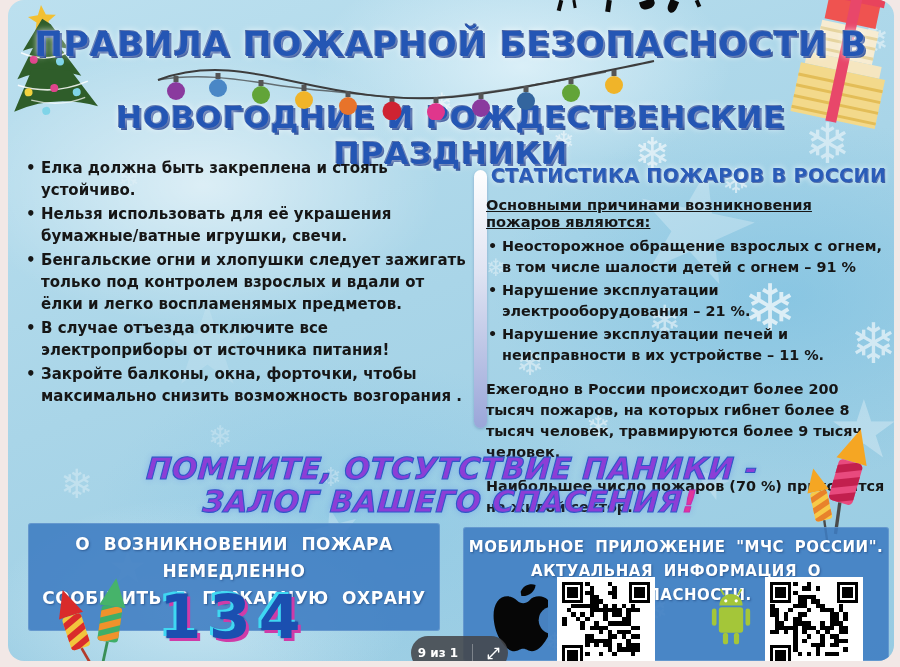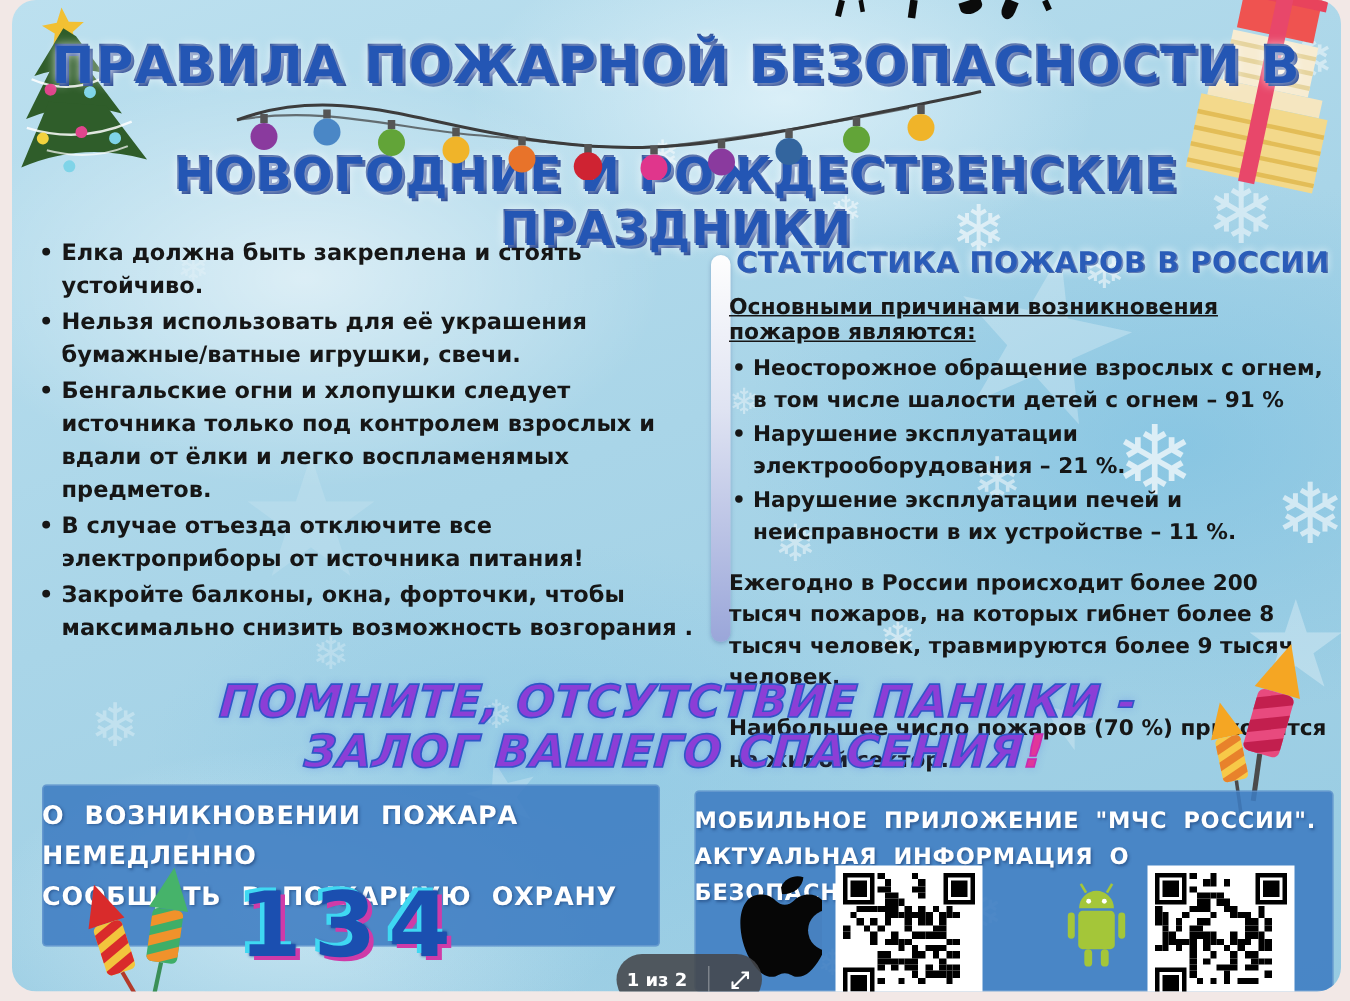--- a/index.html
+++ b/index.html
@@ -72,21 +72,21 @@
     text-shadow:0 0 6px rgba(80,120,230,.45);
     transform:skewX(-4deg);letter-spacing:.5px;
   }
   .slogan .bang{color:#e0369a;-webkit-text-stroke:1.1px #c92bb0}
 
   
   .box{position:absolute;background:rgba(62,124,194,.88);box-shadow:0 0 0 1px rgba(255,255,255,.15) inset;border-radius:3px}
   .box-left{left:20px;top:523px;width:412px;height:108px;z-index:2}
   .box-right{left:455px;top:527px;width:426px;height:134px;z-index:2}
   .banner-line{
-    color:#fff;font-weight:bold;letter-spacing:.5px;
+    text-align:center;color:#fff;font-weight:bold;letter-spacing:.5px;
     text-shadow:1px 1px 2px rgba(20,50,100,.5);
   }
   .box-left .banner-line{font-size:17px;word-spacing:7px;line-height:27px}
   .box-left .banner-line:first-child{margin-top:8px}
   .box-right .banner-line{font-size:15px;word-spacing:5px;line-height:24px}
   .box-right .banner-line:first-child{margin-top:8px}
 
   .num101{
     position:absolute;left:20px;width:412px;top:582px;z-index:4;text-align:center;
     font-size:60px;font-weight:bold;letter-spacing:8px;color:#1b4fb0;
@@ -240,21 +240,21 @@
       <g transform="translate(458,14)">
           <rect x="-2.5" y="0" width="5" height="6" fill="#555"></rect>
           <circle cx="0" cy="15" r="9" fill="#f0b429"></circle>
         </g>
     </g>
   </svg>
 
   <ul class="rules">
     <li>Елка должна быть закреплена и стоять устойчиво.</li>
     <li>Нельзя использовать для её украшения бумажные/ватные игрушки, свечи.</li>
-    <li>Бенгальские огни и хлопушки следует источника только под контролем взрослых и вдали от ёлки и легко воспламенямых предметов.</li>
+    <li>Бенгальские огни и хлопушки следует зажигать только под контролем взрослых и вдали от ёлки и легко воспламенямых предметов.</li>
     <li>В случае отъезда отключите все электроприборы от источника питания!</li>
     <li>Закройте балконы, окна, форточки, чтобы максимально снизить возможность возгорания .</li>
   </ul>
 
   <div class="divider"></div>
 
   <div class="stats">
     <div class="stats-heading">СТАТИСТИКА ПОЖАРОВ В РОССИИ</div>
     <div class="stats-intro">Основными причинами возникновения пожаров являются:</div>
     <ul class="causes">
@@ -577,20 +577,20 @@
         <i style="left:70.58823529411765%;top:94.11764705882354%;width:5.882352941176471%;height:5.882352941176471%"></i>
         <i style="left:76.47058823529412%;top:94.11764705882354%;width:5.882352941176471%;height:5.882352941176471%"></i>
         <i style="left:82.3529411764706%;top:94.11764705882354%;width:5.882352941176471%;height:5.882352941176471%"></i>
       </div>
     <span class="qr-finder tl"></span>
     <span class="qr-finder tr"></span>
     <span class="qr-finder bl"></span>
   </div>
 
   <div class="pager">
-    <span class="pager-label">1 из 2</span>
+    <span class="pager-label">9 из 1</span>
     <span class="pager-sep"></span>
     <svg width="15" height="15" viewBox="0 0 16 16">
       <path d="M9.5 2.5 h4 v4 M13.5 2.5 L2.5 13.5 M2.5 9.5 v4 h4" stroke="#fff" stroke-width="1.5" fill="none" stroke-linecap="round"></path>
     </svg>
   </div>
 
 </div>
 
 </body></html>

